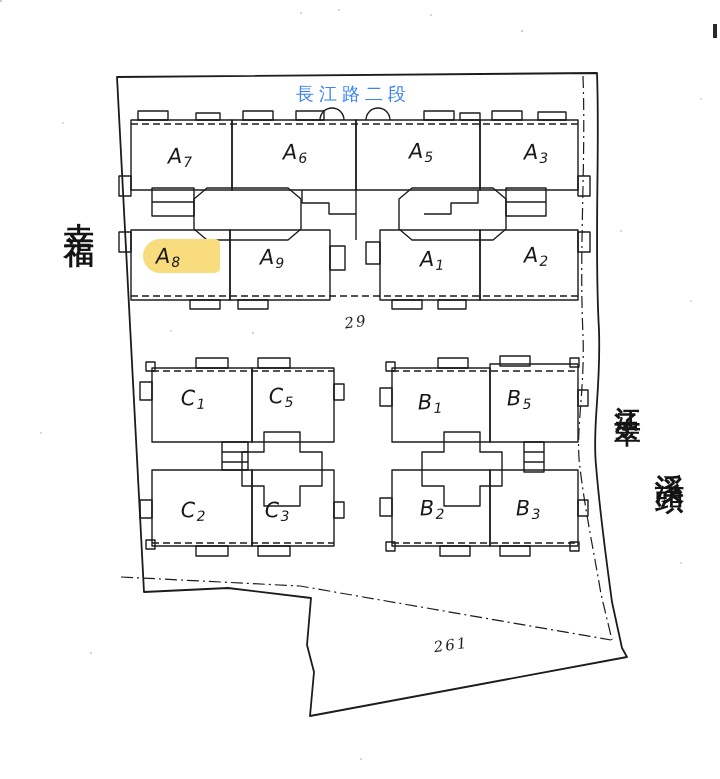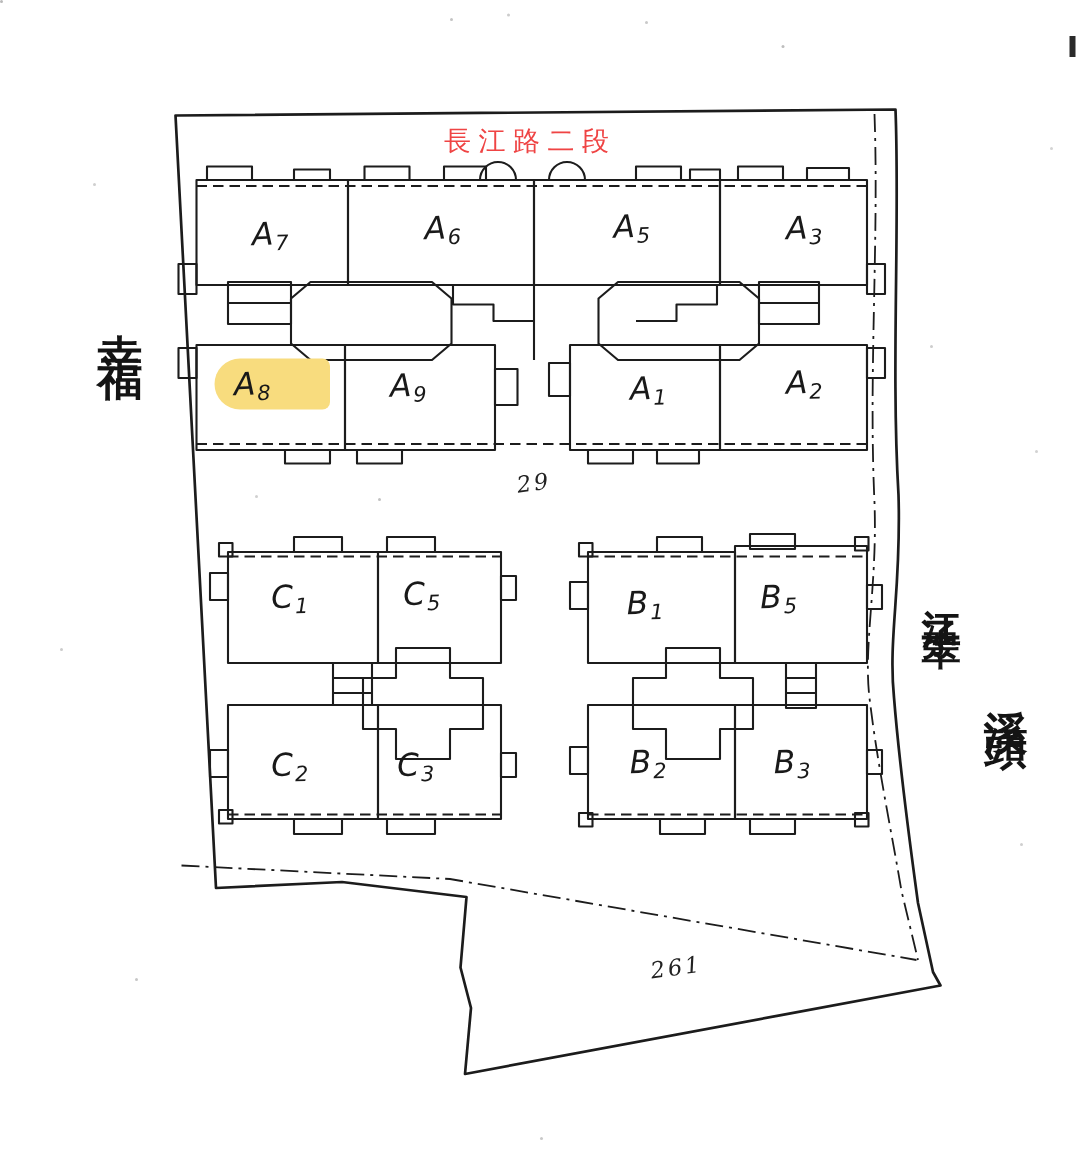--- a/index.html
+++ b/index.html
@@ -2,21 +2,21 @@
 <html><head>
 <meta charset="utf-8">
 <style>
   html,body{margin:0;padding:0;background:#ffffff;}
   .sheet{
     position:relative;width:720px;height:779px;background:#ffffff;
     font-family:"Liberation Serif",serif;color:#1c1c1c;overflow:hidden;
   }
   svg{position:absolute;left:0;top:0;}
   .htext{
-    position:absolute;font-family:"Liberation Serif",serif;color:#ef4444;
+    position:absolute;font-family:"Liberation Serif",serif;color:#3b82f6;
     white-space:nowrap;
   }
   .vtext{
     position:absolute;writing-mode:vertical-rl;text-orientation:upright;
     font-family:"Liberation Serif",serif;color:#141414;font-weight:bold;
   }
   .unit{
     position:absolute;transform:translate(-50%,-50%) rotate(-2deg);
     font-style:italic;font-family:"DejaVu Sans",sans-serif;color:#191919;
     white-space:nowrap;z-index:3;

